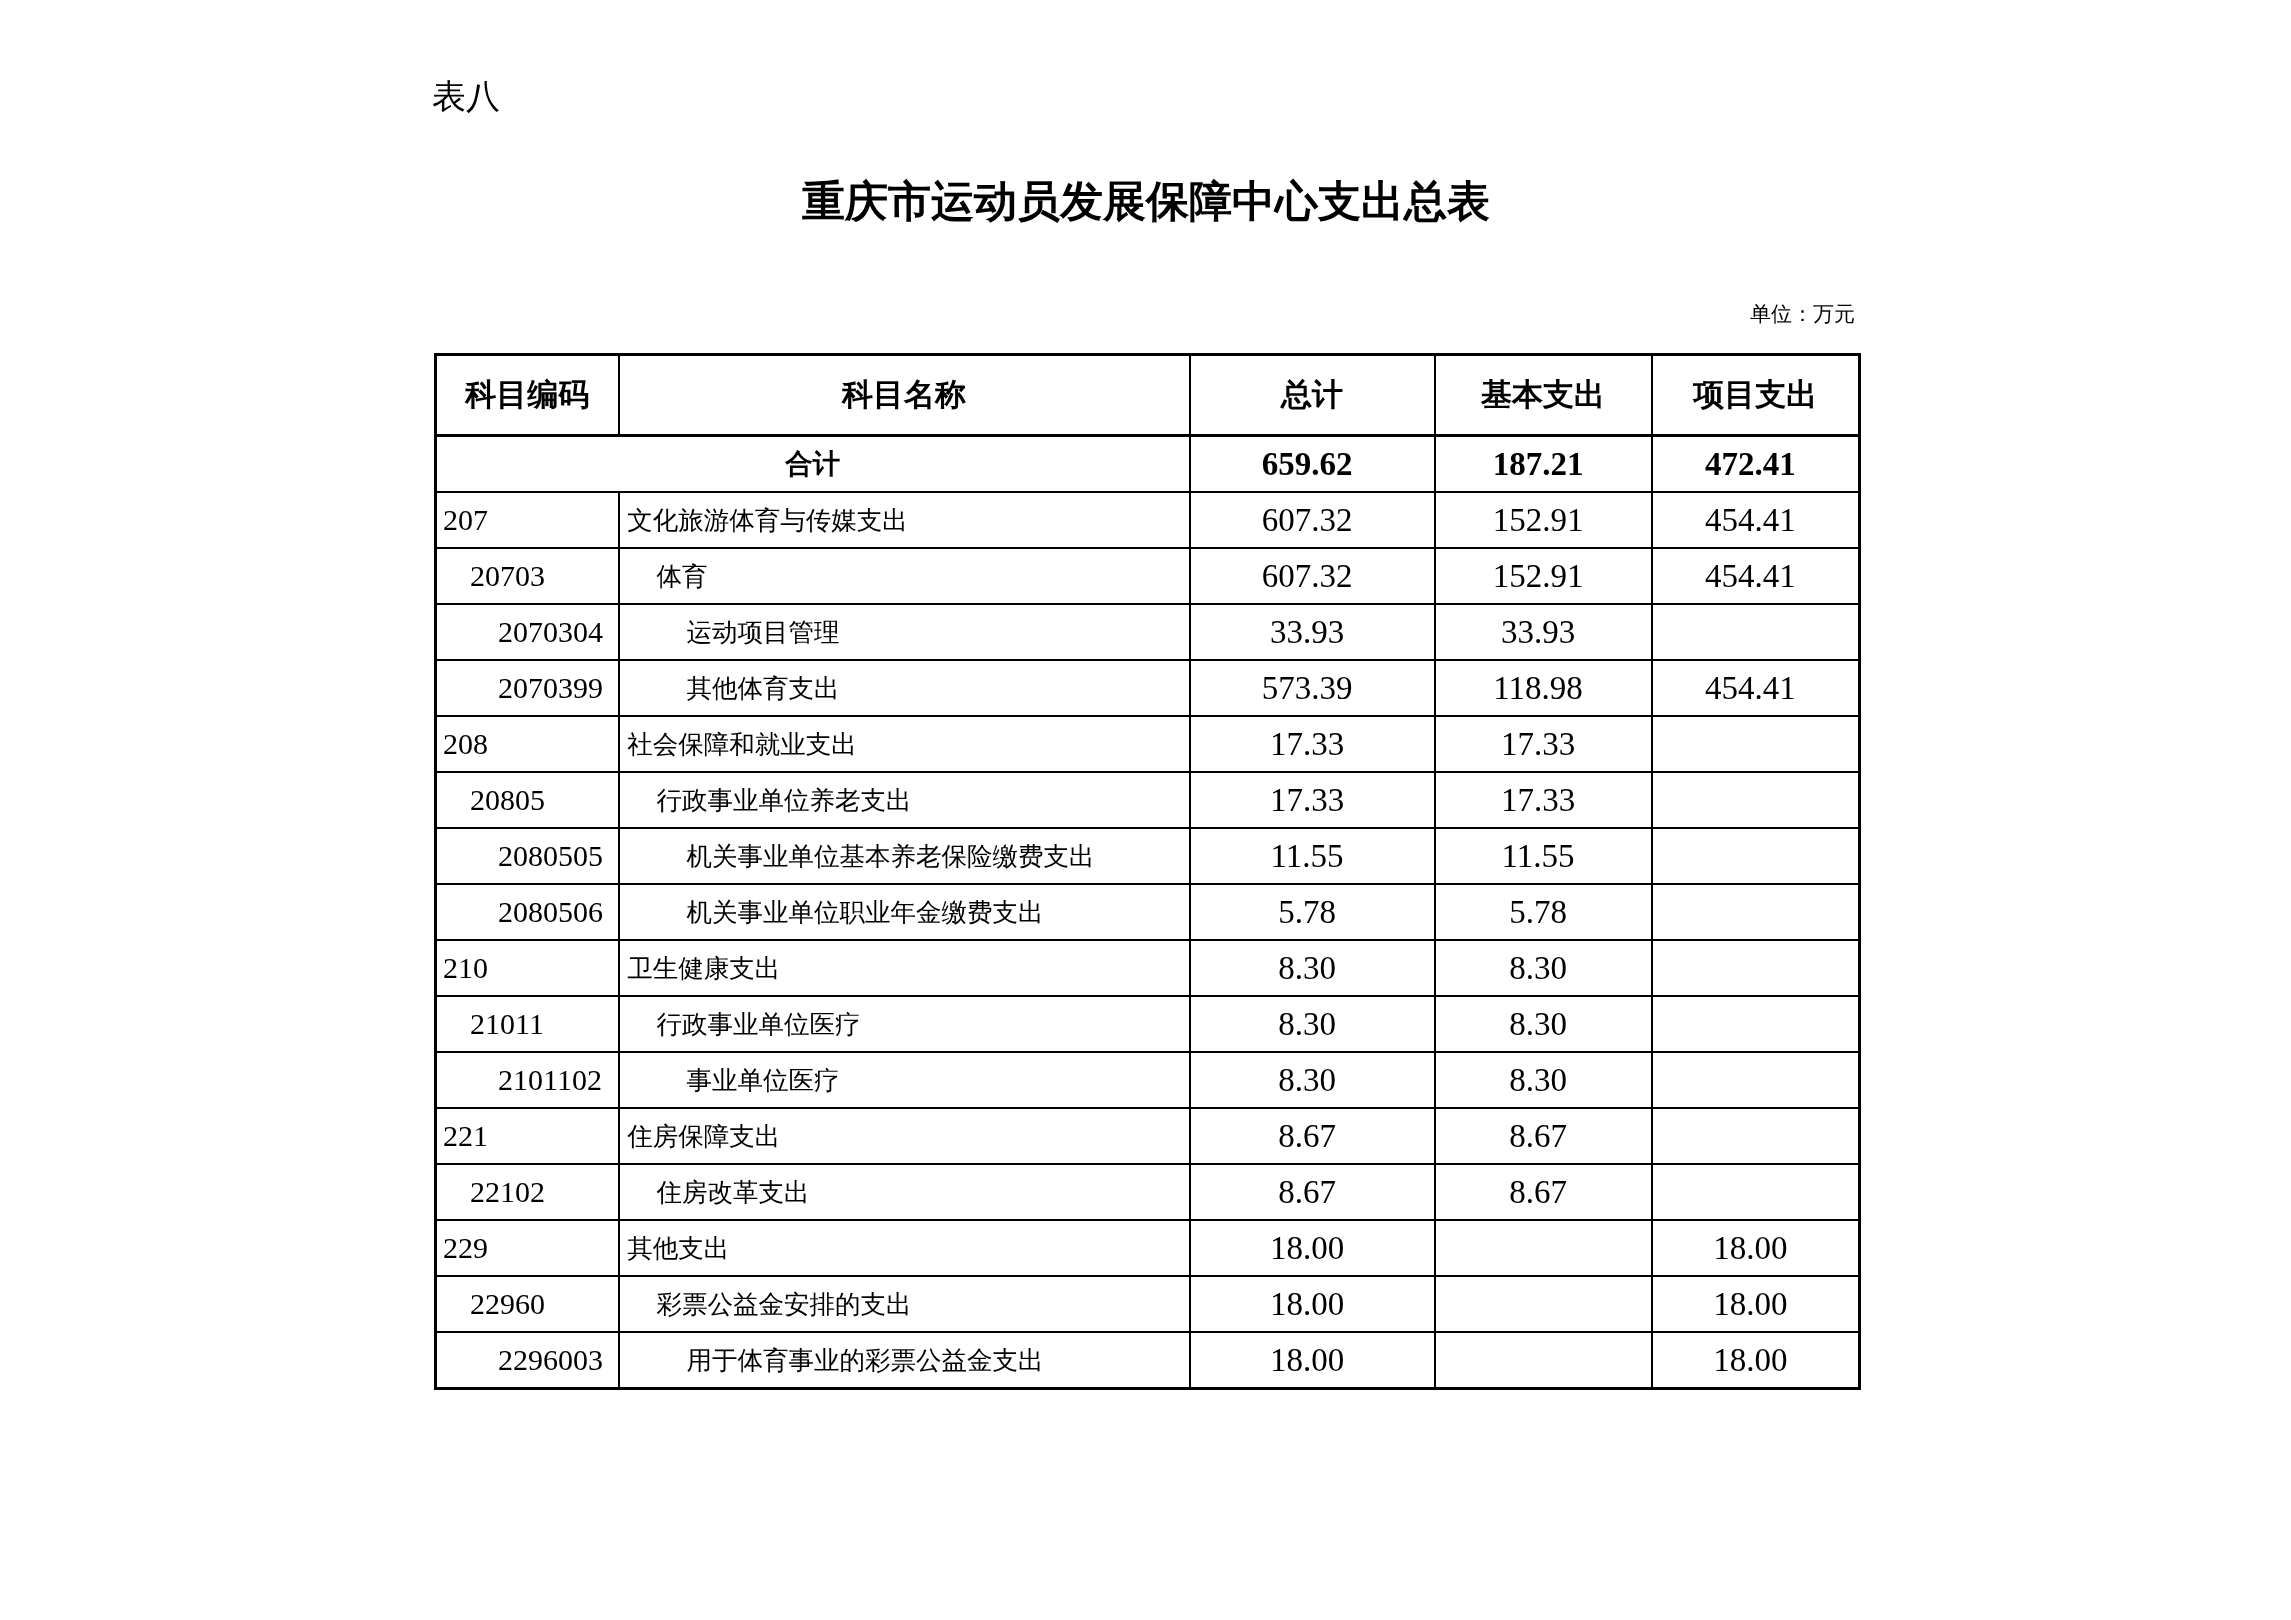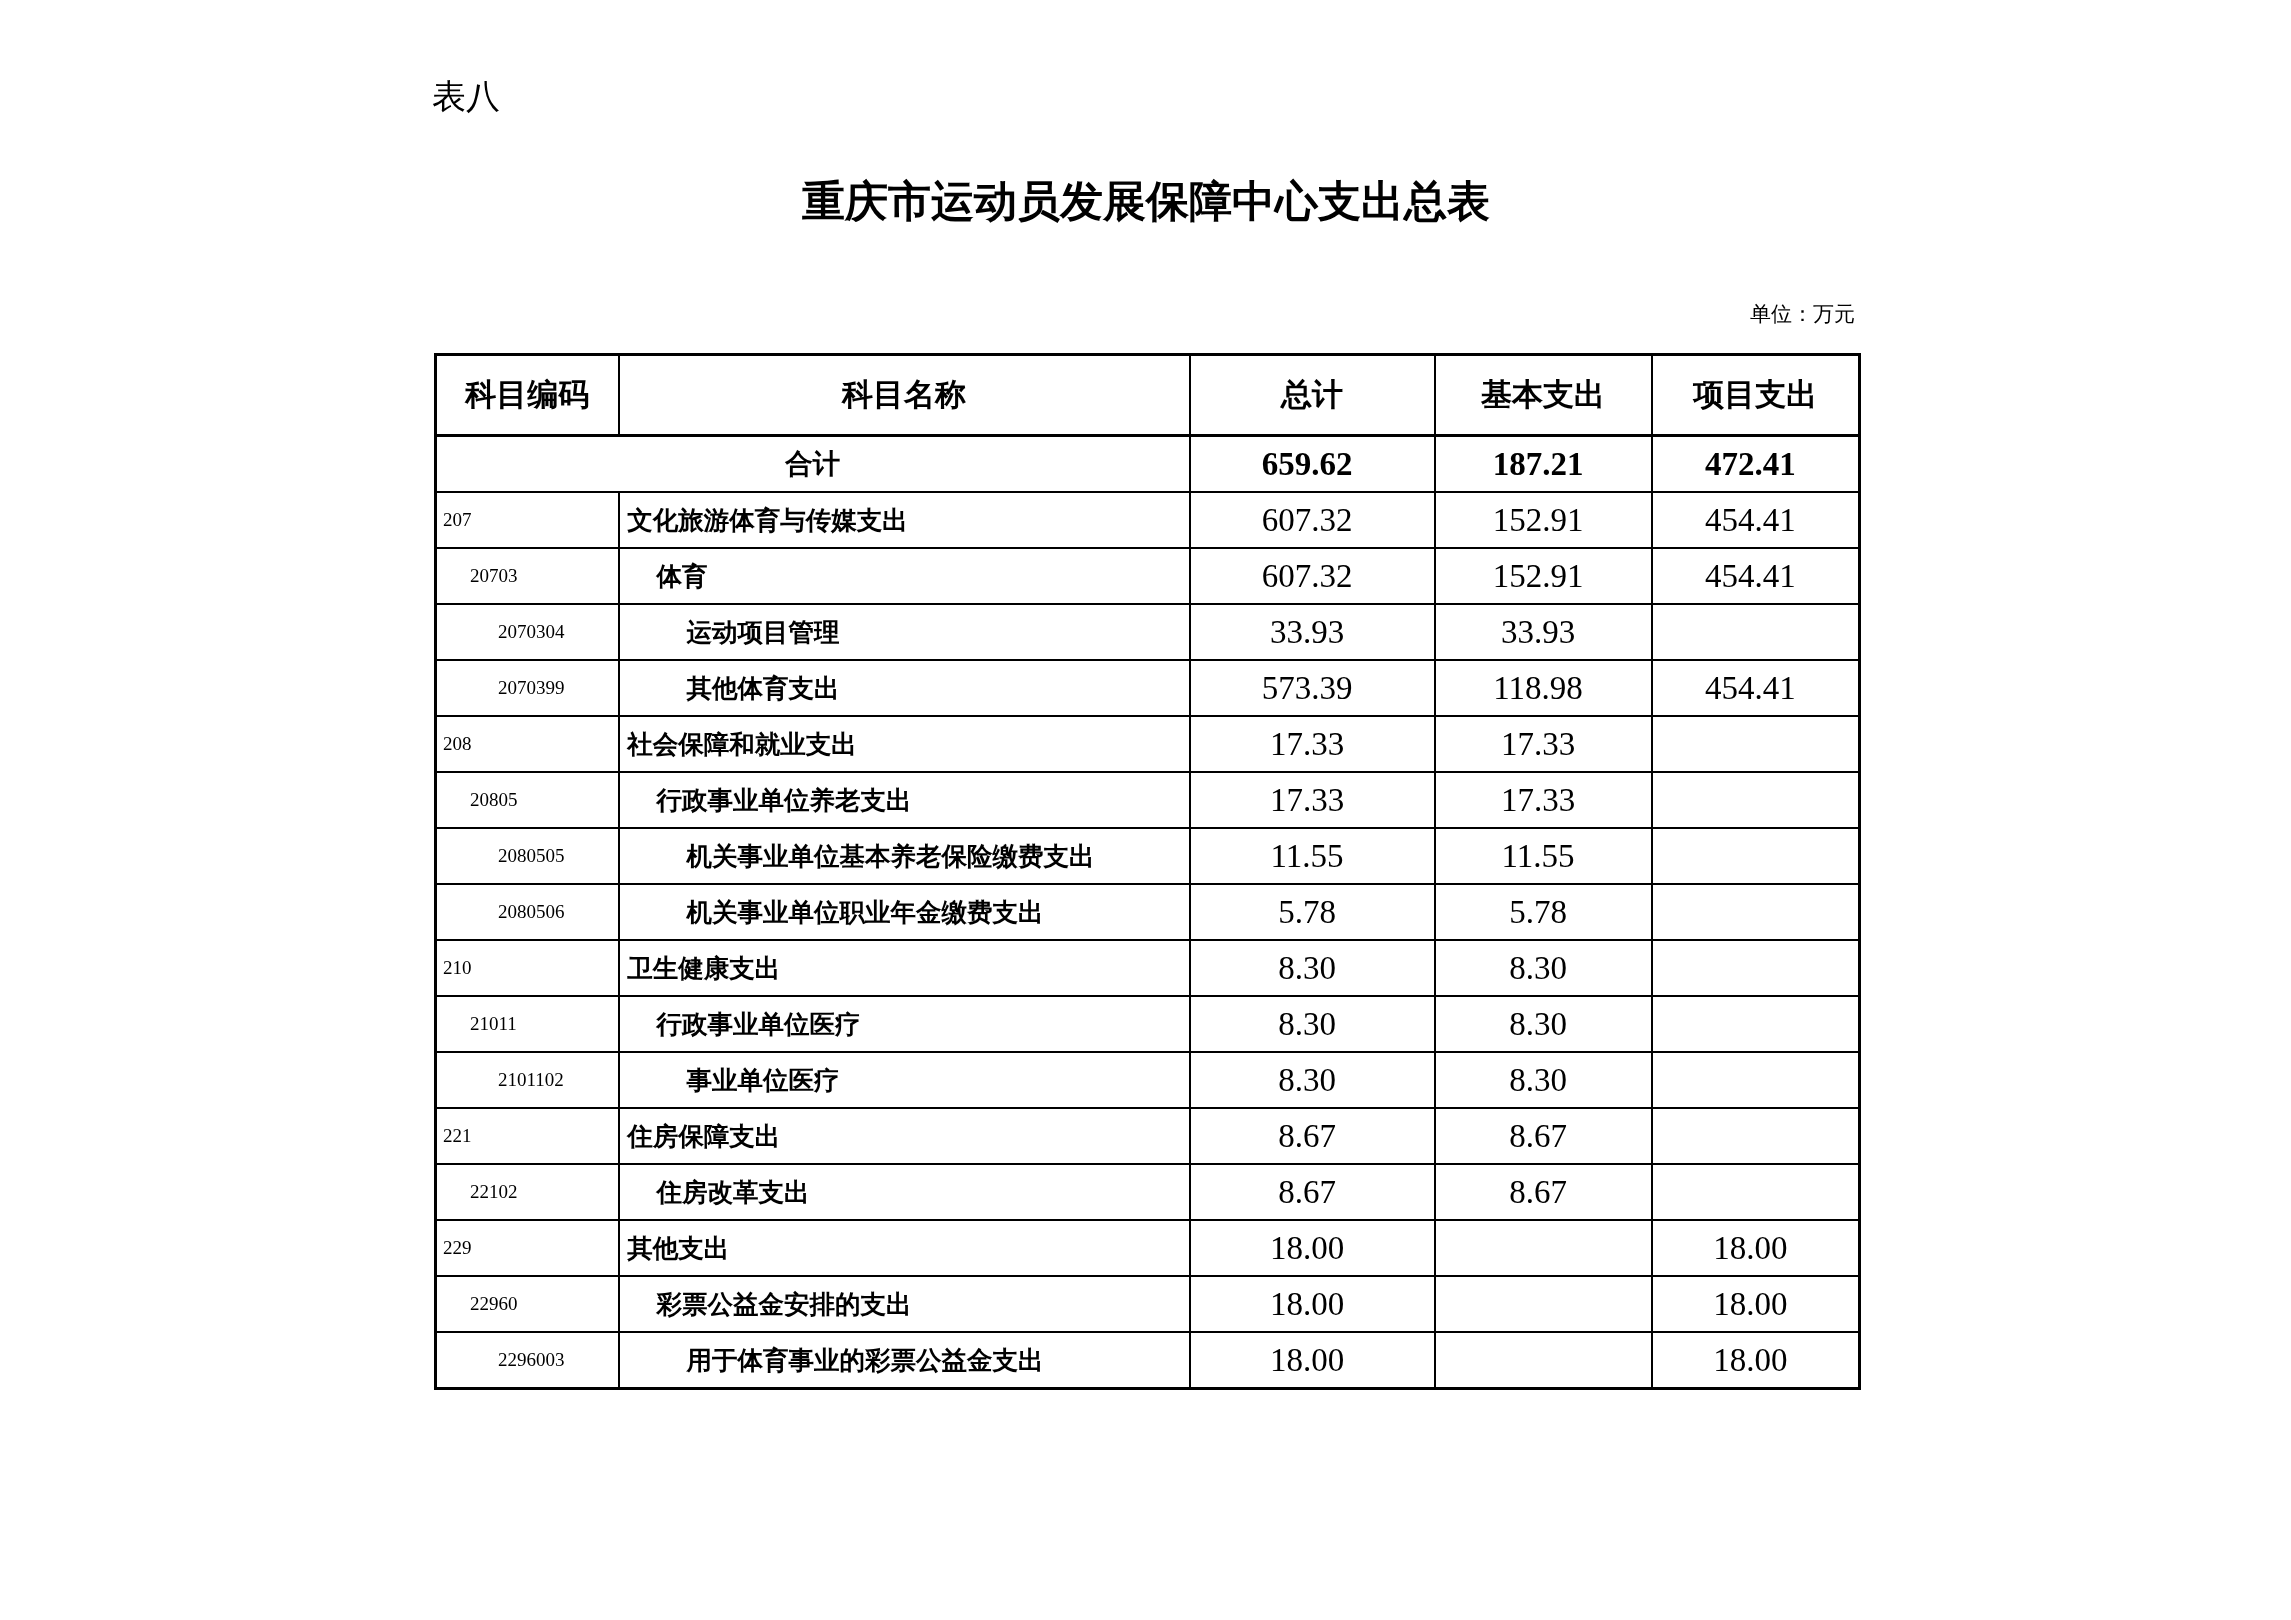--- a/index.html
+++ b/index.html
@@ -49,22 +49,22 @@
     font-size: 31px;
     text-align: center;
     vertical-align: middle;
     border-bottom-width: 3.9px;
   }
   .budget td {
     height: 54px;
     vertical-align: middle;
     font-size: 25.5px;
   }
-  td.code { text-align: left; font-size: 19px; }
-  td.name { text-align: left; font-weight: bold; }
+  td.code { text-align: left; font-size: 30px; }
+  td.name { text-align: left; }
   td.num  { text-align: center; padding-right: 9.8px; font-size: 33px; }
 
   td.code.lv1 { padding-left: 5.9px; }
   td.code.lv2 { padding-left: 33px; }
   td.code.lv3 { padding-left: 61px; }
   td.name.lv1 { padding-left: 7.8px; }
   td.name.lv2 { padding-left: 37px; }
   td.name.lv3 { padding-left: 67px; }
 
   tr.summary-row td { font-weight: bold; }

